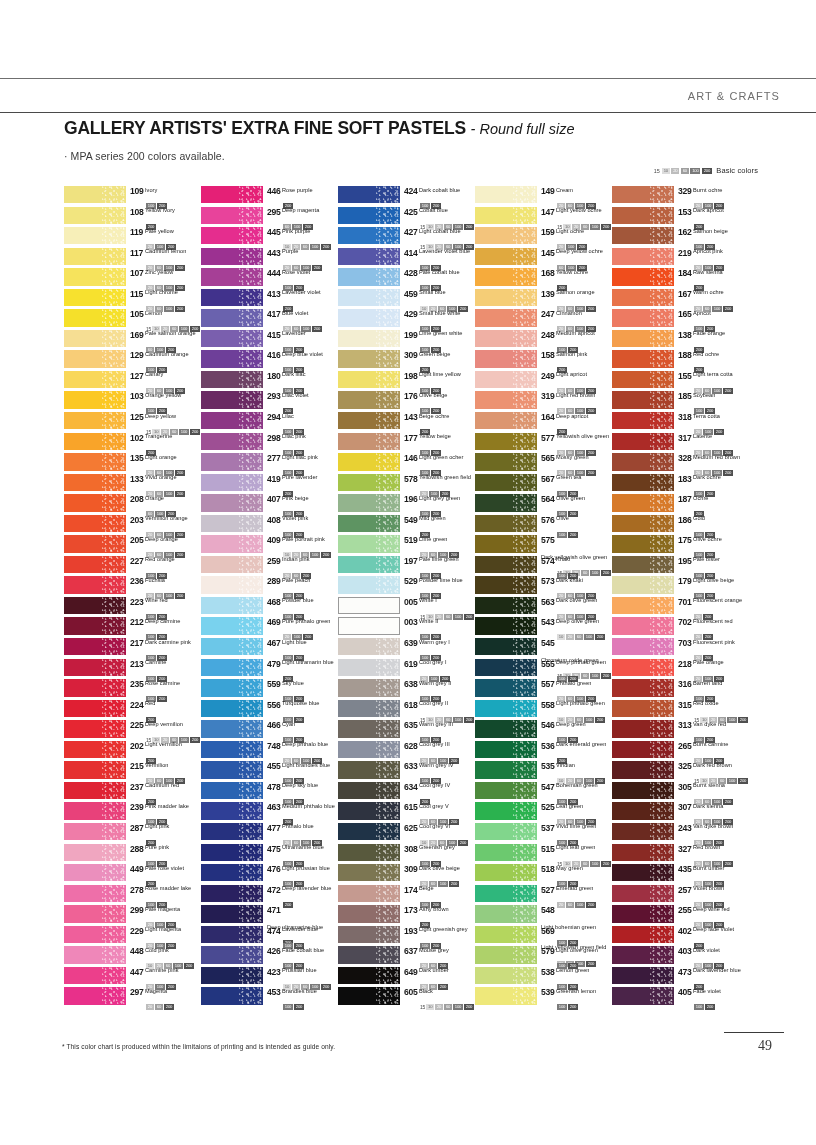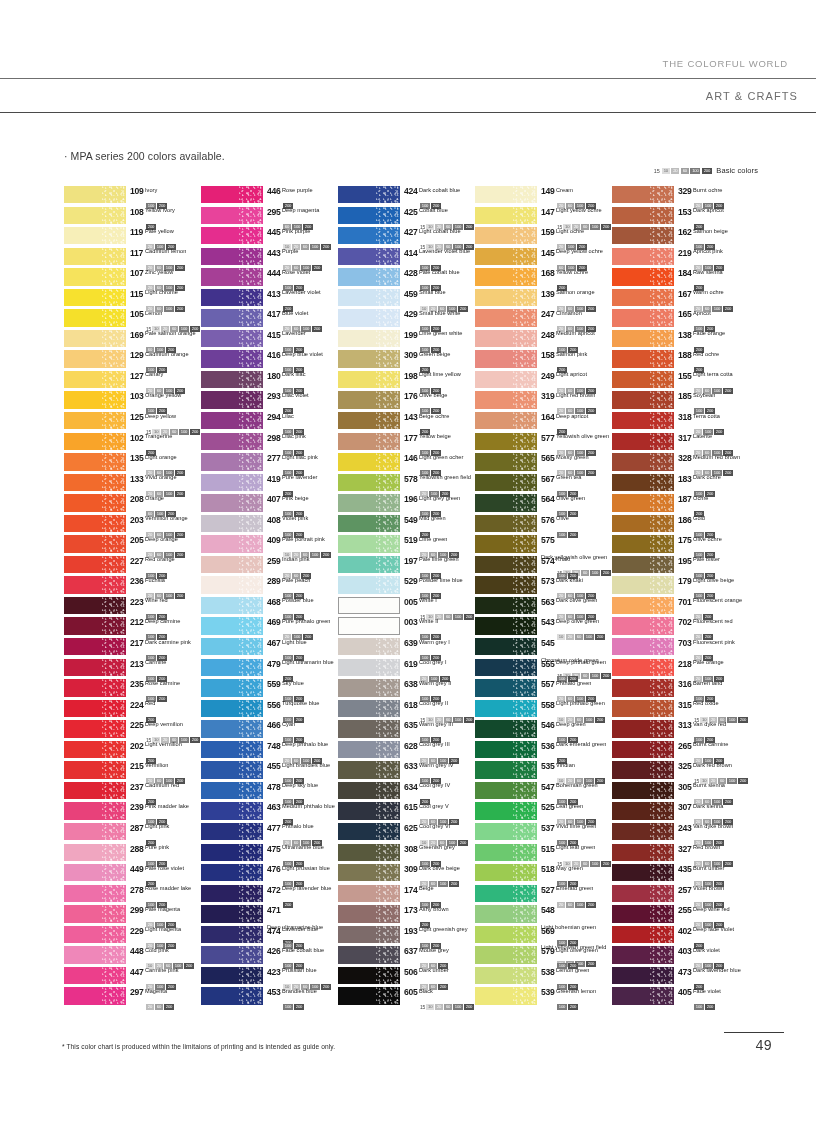--- a/index.html
+++ b/index.html
@@ -19,21 +19,21 @@
     font-size:9.5px;letter-spacing:.8px;color:#9a9a9a;padding-right:28px;
   }
   .tabbar{
     position:absolute;left:0;top:78px;width:816px;height:33px;
     border-top:1.6px solid #6f6f6f;border-bottom:1.6px solid #4a4a4a;
     background:#ffffff;display:flex;align-items:stretch;
   }
   .tabbar .spacer{flex:1;}
   .tab-art{
     display:flex;align-items:center;justify-content:flex-end;
-    padding-right:18px;font-size:11px;letter-spacing:1.1px;color:#6d6d6d;
+    padding-right:36px;font-size:11px;letter-spacing:1.1px;color:#6d6d6d;
   }
   .tab-series{
     width:259px;background:#e9e9e9;border-left:1.2px solid #8d8d8d;
     display:flex;align-items:center;justify-content:center;
     font-size:16px;color:#1a1a1a;letter-spacing:.2px;
   }
 
   .title{
     position:absolute;left:64px;top:118px;white-space:nowrap;
     font-size:17.5px;font-weight:bold;letter-spacing:-.2px;color:#1a1a1a;
@@ -112,37 +112,38 @@
   .footnote{
     position:absolute;left:62px;top:1043px;font-size:6.6px;color:#2a2a2a;
     letter-spacing:.1px;
   }
   .pagerule{
     position:absolute;right:32px;top:1032px;width:60px;height:0;
     border-top:1.1px solid #3a3a3a;
   }
   .pageno{
     position:absolute;right:44px;top:1038px;font-size:14px;color:#3a3a3a;
-    font-family:Liberation Mono, monospace;
+    font-family:Liberation Serif, serif;
   }
 </style>
 </head>
 <body>
 
 <div class="page">
 
-  <div class="brandline">
-    <div class="txt">THE COLORFUL WORLD</div>
-  </div>
 
   <div class="tabbar">
     <div class="spacer"></div>
     <div class="tab-art">ART &amp; CRAFTS</div>
   </div>
 
+  <div class="title">
+    <span>GALLERY ARTISTS'  EXTRA FINE SOFT PASTELS</span>
+    <span class="sub">- Round full size</span>
+  </div>
 
   <div class="subnote">· MPA series 200 colors available.</div>
 
   <div class="legend">
     <span class="lead">15</span>
     <span class="chip c10 w2">10</span>
     <span class="chip c20 w2">20</span>
     <span class="chip c60 w2">60</span>
     <span class="chip c100 w3">100</span>
     <span class="chip c200 w3">200</span>
@@ -1051,21 +1052,21 @@
         <div class="entry">
           <div class="sw" style="background: rgb(78, 74, 85);"></div>
           <div class="meta"><span class="num">637</span><span class="nm">Mouse grey</span><div class="chips">
               <span class="chip c20 w2">20</span>
               <span class="chip c60 w2">60</span>
               <span class="chip c200 w3">200</span>
             </div></div>
         </div>
         <div class="entry">
           <div class="sw" style="background: rgb(16, 13, 12);"></div>
-          <div class="meta"><span class="num">506</span><span class="nm">Dark umber</span><div class="chips">
+          <div class="meta"><span class="num">649</span><span class="nm">Dark umber</span><div class="chips">
               <span class="chip c20 w2">20</span>
               <span class="chip c60 w2">60</span>
               <span class="chip c200 w3">200</span>
             </div></div>
         </div>
         <div class="entry">
           <div class="sw" style="background: rgb(12, 12, 12);"></div>
           <div class="meta"><span class="num">605</span><span class="nm">Black</span><div class="chips">
               <span class="chip c15 ">15</span>
               <span class="chip c10 w2">10</span>

